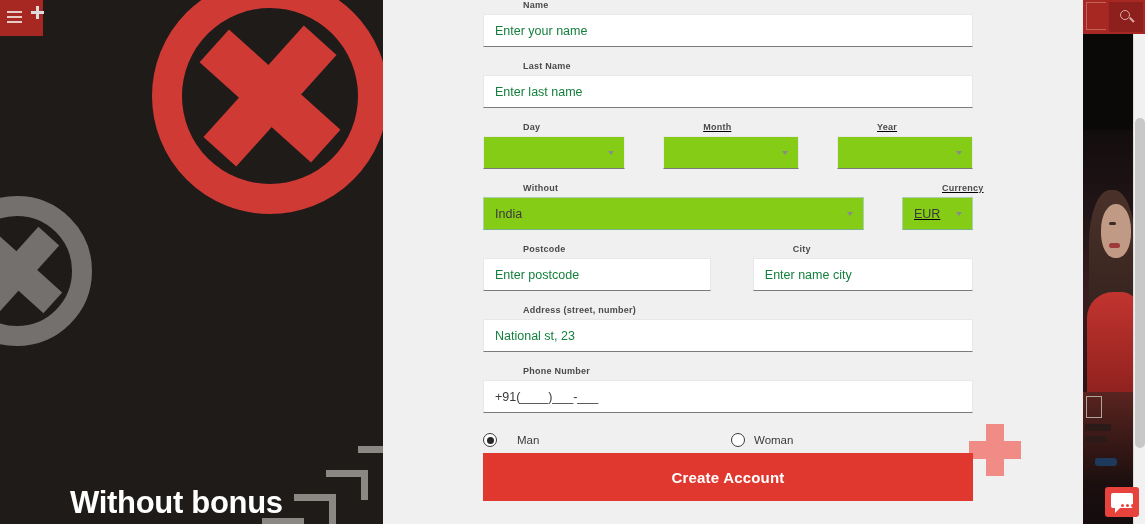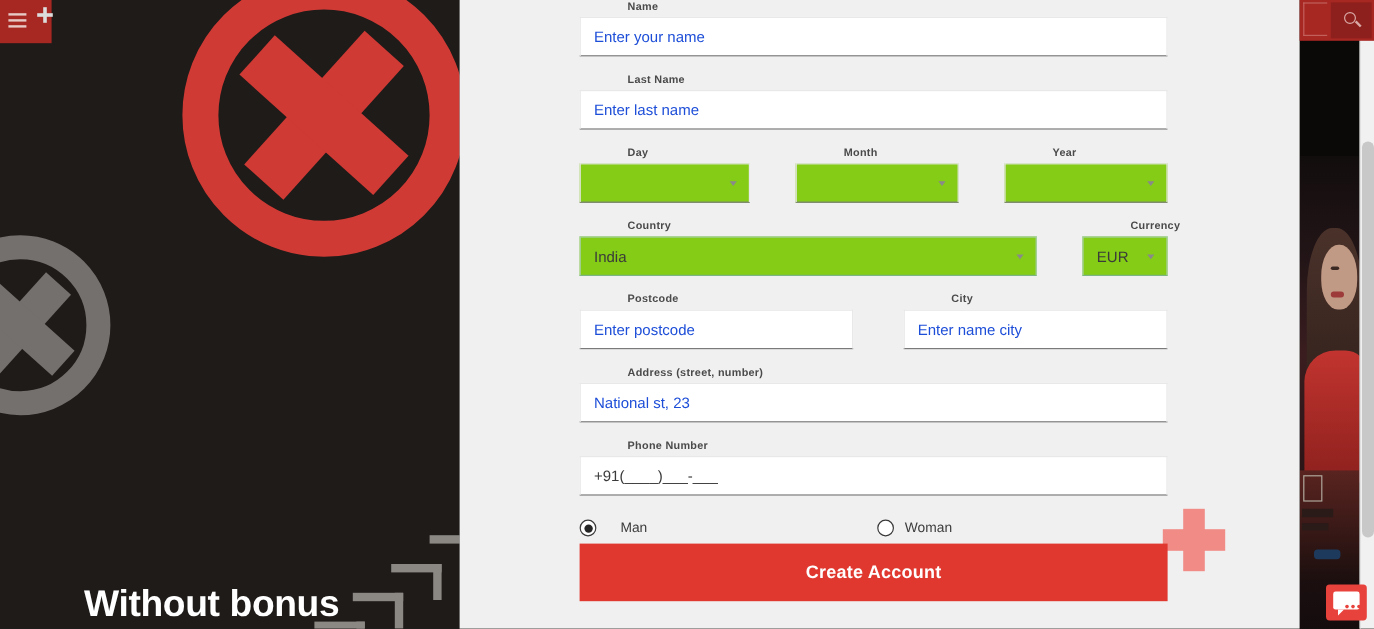--- a/index.html
+++ b/index.html
@@ -172,40 +172,40 @@
   .pink-plus::after  { width: 18px; height: 52px; left: 17px; top: 0; }
 
   .field { margin-bottom: 0; }
   .label {
     font-size: 9px; font-weight: bold; color: #4a4a4a;
     letter-spacing: 0.25px; margin-bottom: 4px; display: block; padding-left: 40px;
   }
   .input {
     width: 100%; height: 33px; background: #ffffff;
     border: 1px solid #e8e8e8; border-bottom: 1px solid #7a7a7a;
-    padding: 0 11px; font-size: 12.5px; color: #1d4ed8;
+    padding: 0 11px; font-size: 12.5px; color: #15803d;
     font-family: "Liberation Sans", sans-serif;
     display: flex; align-items: center;
   }
   .input.filled { color: #3a3a3a; }
   .select {
     position: relative; width: 100%; height: 33px; background: #84cc16;
     border: 1px solid #e8e8e8; border-bottom: 1px solid #7a7a7a;
     padding: 12px 11px; font-size: 12.5px; color: #3a3a3a;
     display: flex; align-items: center;
   }
   .select.valid { border: 1px solid #a8cfae; border-bottom: 1px solid #7ab583; }
   .caret {
     position: absolute; right: 10px; top: 14px;
     border-left: 3.5px solid transparent; border-right: 3.5px solid transparent;
     border-top: 4px solid #8a8a8a;
   }
 
   .row { display: flex; gap: 24px; }
-  .row.g1 > * + * { margin-left: 14px; }
+  .row.g1 > * + * { margin-left: 14px; text-decoration: underline; }
 
   .gender-row {
     display: flex; align-items: center; margin-top: 20px; padding-bottom: 6px;
   }
   .radio-opt { display: flex; align-items: center; }
   .radio {
     width: 14px; height: 14px; border-radius: 50%;
     border: 1.5px solid #3a3a3a; background: #ffffff;
     display: flex; align-items: center; justify-content: center;
     margin-right: 9px;
@@ -305,21 +305,21 @@
           <span class="label">Year</span>
           <div class="select">
             <span></span>
             <span class="caret"></span>
           </div>
         </div>
       </div>
 
       <div class="row g1" style="margin-top:14px;">
         <div style="width:397px;">
-          <span class="label">Country</span>
+          <span class="label">Without</span>
           <div class="select valid">
             <span>India</span>
             <span class="caret"></span>
           </div>
         </div>
         <div style="width:71px;">
           <span class="label">Currency</span>
           <div class="select valid">
             <span>EUR</span>
             <span class="caret"></span>

